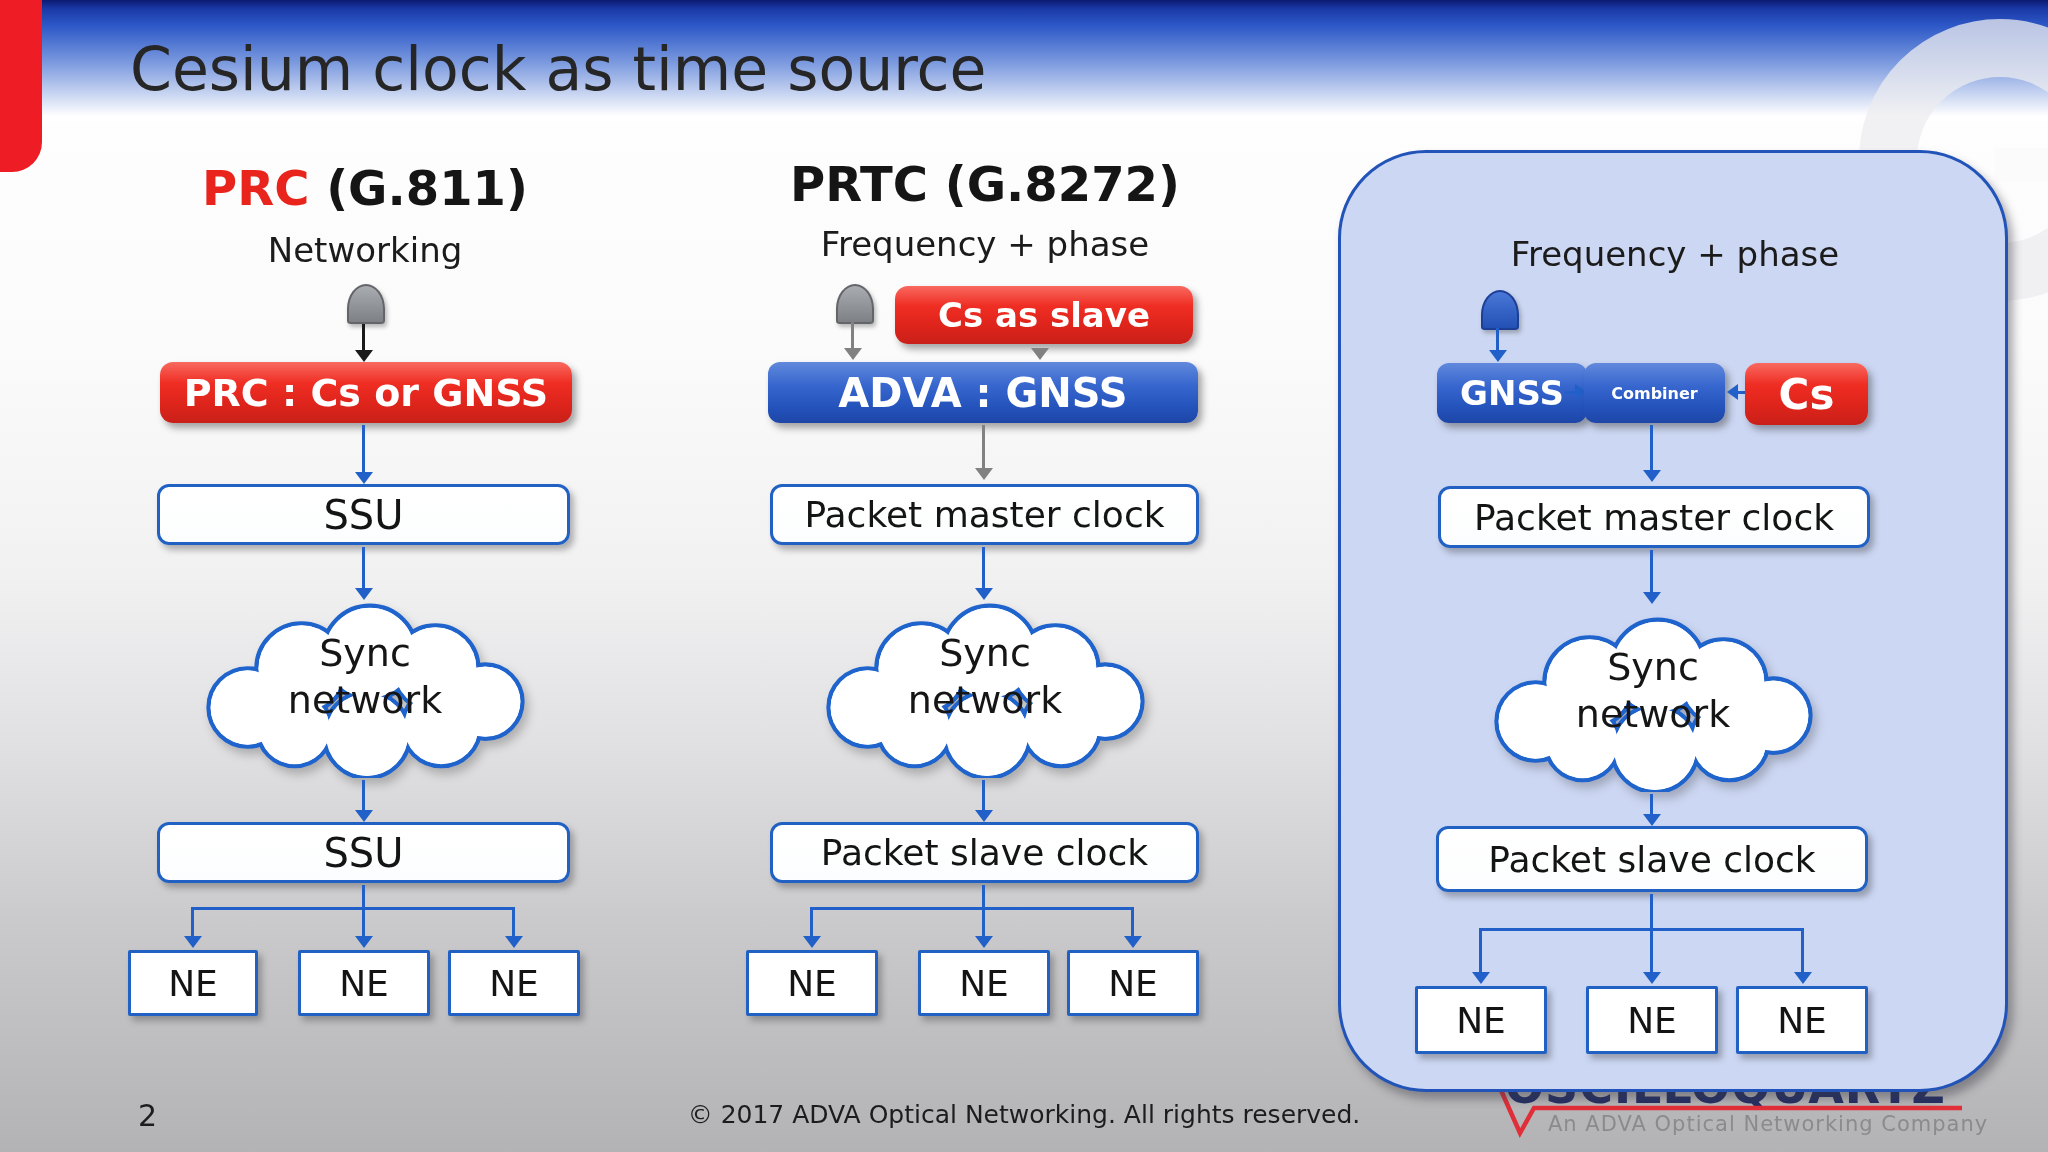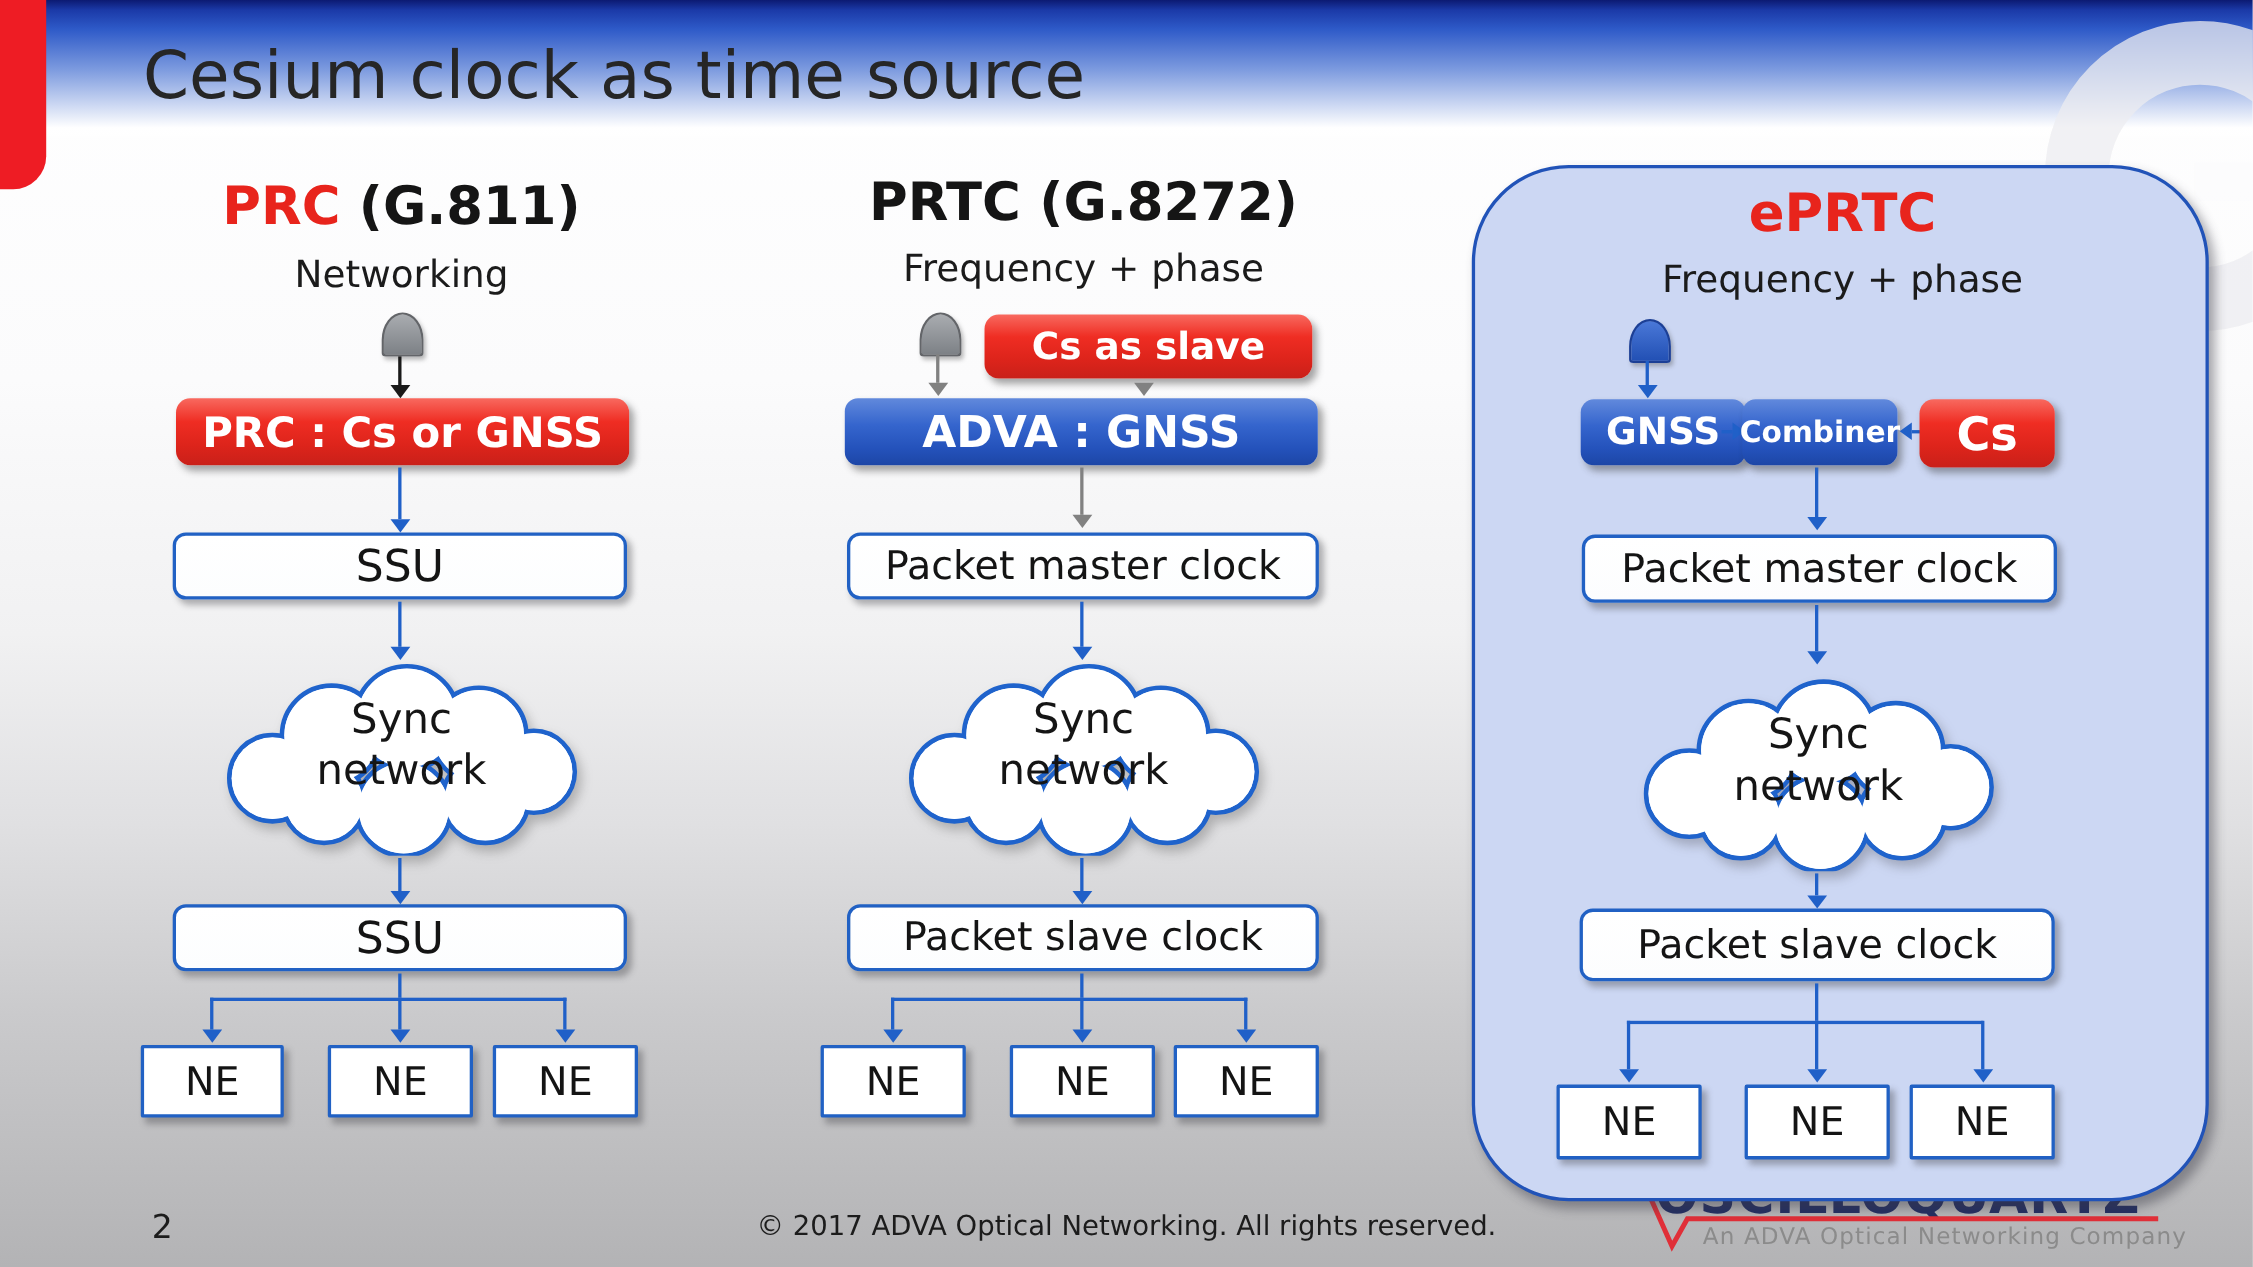--- a/index.html
+++ b/index.html
@@ -209,35 +209,34 @@
   <span>NE</span>
 </div>
 <div class="abs ctr nebox" style="left:1067px;top:950px;width:132px;height:66px;font-size:36px;">
   <span>NE</span>
 </div>
 
 <div class="abs" style="left:1338px;top:150px;width:670px;height:942px;background:#ccd7f3;border:3px solid #2153b8;border-radius:88px;
             box-shadow:5px 7px 10px rgba(60,60,70,.45);box-sizing:border-box;"></div>
 
 <div class="abs ctr colhead" style="left:1350px;top:166px;width:650px;">
-  <span class="red">ePRTC</span>
 </div>
 <div class="abs ctr colsub" style="left:1350px;top:234px;width:650px;">Frequency + phase</div>
 
 <div class="abs antenna blue" style="left:1481px;top:290px;"></div>
 <div class="abs vline" style="left:1496px;top:328px;height:22px;"></div>
 <div class="abs vhead" style="left:1489px;top:350px;"></div>
 
 <div class="abs ctr bbox" style="left:1437px;top:363px;width:150px;height:60px;font-size:34px;">
   <span>GNSS</span>
 </div>
 <div class="abs hline" style="left:1565px;top:391px;width:10px;"></div>
 <div class="abs hhead-r" style="left:1575px;top:384px;"></div>
 
-<div class="abs ctr bbox" style="left:1584px;top:363px;width:141px;height:60px;font-size:27px;">
+<div class="abs ctr bbox" style="left:1584px;top:363px;width:141px;height:60px;font-size:16px;">
   <span>Combiner</span>
 </div>
 
 <div class="abs hhead-l" style="left:1727px;top:384px;"></div>
 <div class="abs hline" style="left:1738px;top:391px;width:8px;"></div>
 <div class="abs ctr rbox" style="left:1745px;top:363px;width:123px;height:62px;font-size:42px;">
   <span>Cs</span>
 </div>
 
 <div class="abs vline" style="left:1650px;top:425px;height:45px;"></div>

